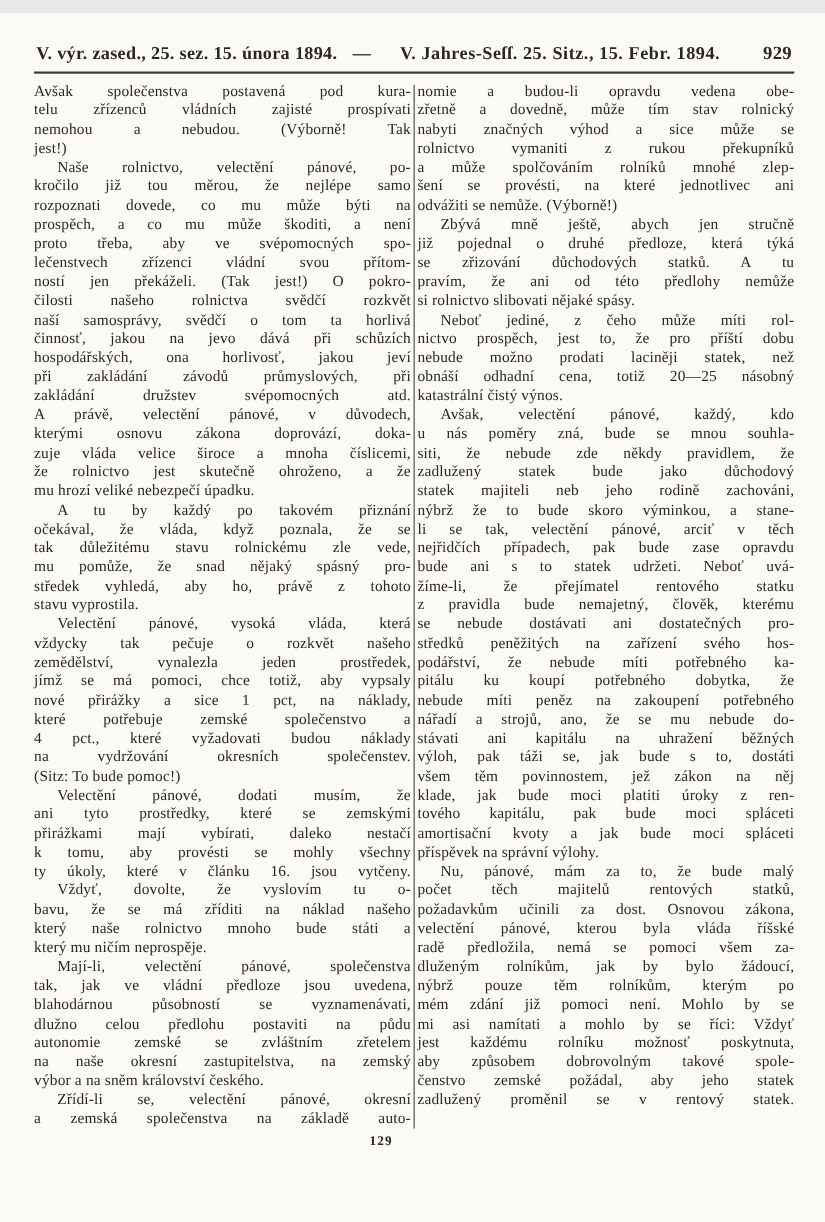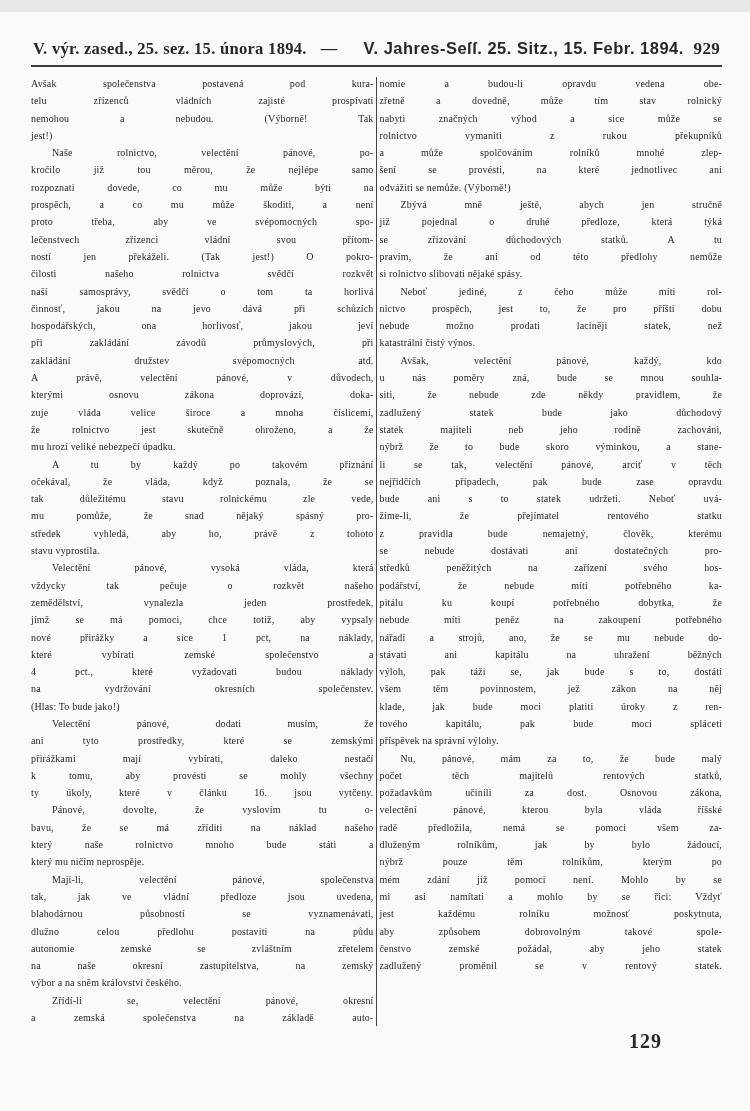--- a/index.html
+++ b/index.html
@@ -23,55 +23,55 @@
     font-weight: bold;
     letter-spacing: 0.3px;
     white-space: nowrap;
     padding: 0 2px 6px 2px;
     border-bottom: 2px solid #3c3a35;
   }
   .header-czech { flex: 0 0 auto; }
   .header-sep { flex: 0 0 auto; margin: 0 26px 0 14px; }
   .header-german {
     flex: 1 1 auto;
-    font-family: Liberation Sans, sans-serif;
+    font-family: Liberation Serif, serif;
     font-weight: bold;
     letter-spacing: 0.5px;
   }
   .header-pagenum { flex: 0 0 auto; font-size: 17px; }
   
   .columns {
     display: flex;
     margin-top: 8px;
   }
   .col {
     width: 343px;
-    font-size: 10px;
+    font-size: 14px;
     line-height: 17.3px;
     letter-spacing: 0.15px;
   }
   .divider {
     width: 1px;
     background: #44423c;
     margin: 2px 3px 0 2px;
     align-self: stretch;
   }
   .line {
     text-align: justify;
     text-align-last: justify;
     height: 17.3px;
   }
   .line.indent { text-indent: 21px; }
   .line.endline { text-align-last: left; }
   
   .sheet-row {
     margin-top: 4px;
     padding-right: 60px;
-    text-align: right;
-    font-size: 20px;
+    text-align: center;
+    font-size: 12px;
     font-weight: bold;
     letter-spacing: 1px;
   }
 </style>
 </head>
 <body>
 
 <div class="page">
 
   <div class="header-row">
@@ -109,30 +109,30 @@
         <div class="line">očekával, že vláda, když poznala, že se</div>
         <div class="line">tak důležitému stavu rolnickému zle vede,</div>
         <div class="line">mu pomůže, že snad nějaký spásný pro-</div>
         <div class="line">středek vyhledá, aby ho, právě z tohoto</div>
         <div class="line endline">stavu vyprostila.</div>
         <div class="line indent">Velectění pánové, vysoká vláda, která</div>
         <div class="line">vždycky tak pečuje o rozkvět našeho</div>
         <div class="line">zemědělství, vynalezla jeden prostředek,</div>
         <div class="line">jímž se má pomoci, chce totiž, aby vypsaly</div>
         <div class="line">nové přirážky a sice 1 pct, na náklady,</div>
-        <div class="line">které vybírati zemské společenstvo a</div>
+        <div class="line">které potřebuje zemské společenstvo a</div>
         <div class="line">4 pct., které vyžadovati budou náklady</div>
         <div class="line">na vydržování okresních společenstev.</div>
-        <div class="line endline">(Hlas: To bude jako!)</div>
+        <div class="line endline">(Sitz: To bude pomoc!)</div>
         <div class="line indent">Velectění pánové, dodati musím, že</div>
         <div class="line">ani tyto prostředky, které se zemskými</div>
         <div class="line">přirážkami mají vybírati, daleko nestačí</div>
         <div class="line">k tomu, aby provésti se mohly všechny</div>
         <div class="line">ty úkoly, které v článku 16. jsou vytčeny.</div>
-        <div class="line indent">Pánové, dovolte, že vyslovím tu o-</div>
+        <div class="line indent">Vždyť, dovolte, že vyslovím tu o-</div>
         <div class="line">bavu, že se má zříditi na náklad našeho</div>
         <div class="line">který naše rolnictvo mnoho bude státi a</div>
         <div class="line endline">který mu ničím neprospěje.</div>
         <div class="line indent">Mají-li, velectění pánové, společenstva</div>
         <div class="line">tak, jak ve vládní předloze jsou uvedena,</div>
         <div class="line">blahodárnou působností se vyznamenávati,</div>
         <div class="line">dlužno celou předlohu postaviti na půdu</div>
         <div class="line">autonomie zemské se zvláštním zřetelem</div>
         <div class="line">na naše okresní zastupitelstva, na zemský</div>
         <div class="line endline">výbor a na sněm království českého.</div>
@@ -149,20 +149,21 @@
         <div class="line">šení se provésti, na které jednotlivec ani</div>
         <div class="line endline">odvážiti se nemůže. (Výborně!)</div>
         <div class="line indent">Zbývá mně ještě, abych jen stručně</div>
         <div class="line">již pojednal o druhé předloze, která týká</div>
         <div class="line">se zřizování důchodových statků. A tu</div>
         <div class="line">pravím, že ani od této předlohy nemůže</div>
         <div class="line endline">si rolnictvo slibovati nějaké spásy.</div>
         <div class="line indent">Neboť jediné, z čeho může míti rol-</div>
         <div class="line">nictvo prospěch, jest to, že pro příští dobu</div>
         <div class="line">nebude možno prodati laciněji statek, než</div>
+        <div class="line">obnáší odhadní cena, totiž 20—25 násobný</div>
         <div class="line endline">katastrální čistý výnos.</div>
         <div class="line indent">Avšak, velectění pánové, každý, kdo</div>
         <div class="line">u nás poměry zná, bude se mnou souhla-</div>
         <div class="line">siti, že nebude zde někdy pravidlem, že</div>
         <div class="line">zadlužený statek bude jako důchodový</div>
         <div class="line">statek majiteli neb jeho rodině zachováni,</div>
         <div class="line">nýbrž že to bude skoro výminkou, a stane-</div>
         <div class="line">li se tak, velectění pánové, arciť v těch</div>
         <div class="line">nejřidčích případech, pak bude zase opravdu</div>
         <div class="line">bude ani s to statek udržeti. Neboť uvá-</div>
@@ -172,20 +173,21 @@
         <div class="line">středků peněžitých na zařízení svého hos-</div>
         <div class="line">podářství, že nebude míti potřebného ka-</div>
         <div class="line">pitálu ku koupí potřebného dobytka, že</div>
         <div class="line">nebude míti peněz na zakoupení potřebného</div>
         <div class="line">nářadí a strojů, ano, že se mu nebude do-</div>
         <div class="line">stávati ani kapitálu na uhražení běžných</div>
         <div class="line">výloh, pak táži se, jak bude s to, dostáti</div>
         <div class="line">všem těm povinnostem, jež zákon na něj</div>
         <div class="line">klade, jak bude moci platiti úroky z ren-</div>
         <div class="line">tového kapitálu, pak bude moci spláceti</div>
+        <div class="line">amortisační kvoty a jak bude moci spláceti</div>
         <div class="line endline">příspěvek na správní výlohy.</div>
         <div class="line indent">Nu, pánové, mám za to, že bude malý</div>
         <div class="line">počet těch majitelů rentových statků,</div>
         <div class="line">požadavkům učinili za dost. Osnovou zákona,</div>
         <div class="line">velectění pánové, kterou byla vláda říšské</div>
         <div class="line">radě předložila, nemá se pomoci všem za-</div>
         <div class="line">dluženým rolníkům, jak by bylo žádoucí,</div>
         <div class="line">nýbrž pouze těm rolníkům, kterým po</div>
         <div class="line">mém zdání již pomoci není. Mohlo by se</div>
         <div class="line">mi asi namítati a mohlo by se říci: Vždyť</div>

